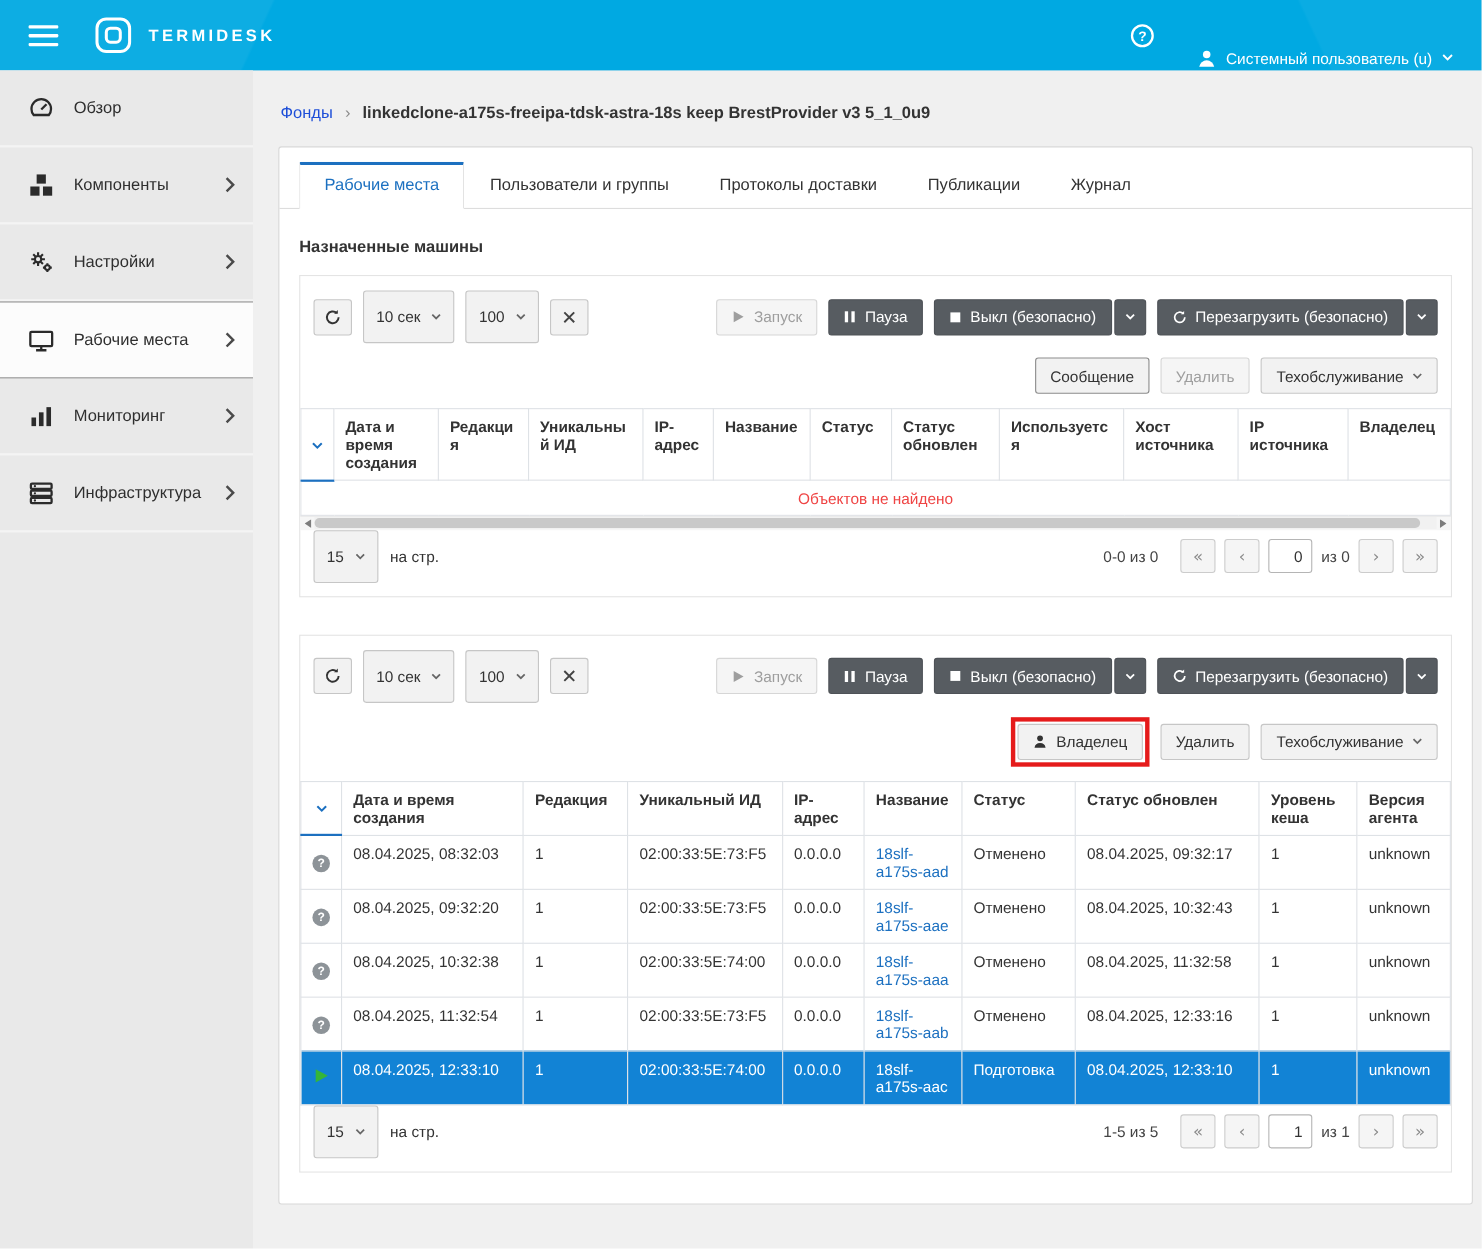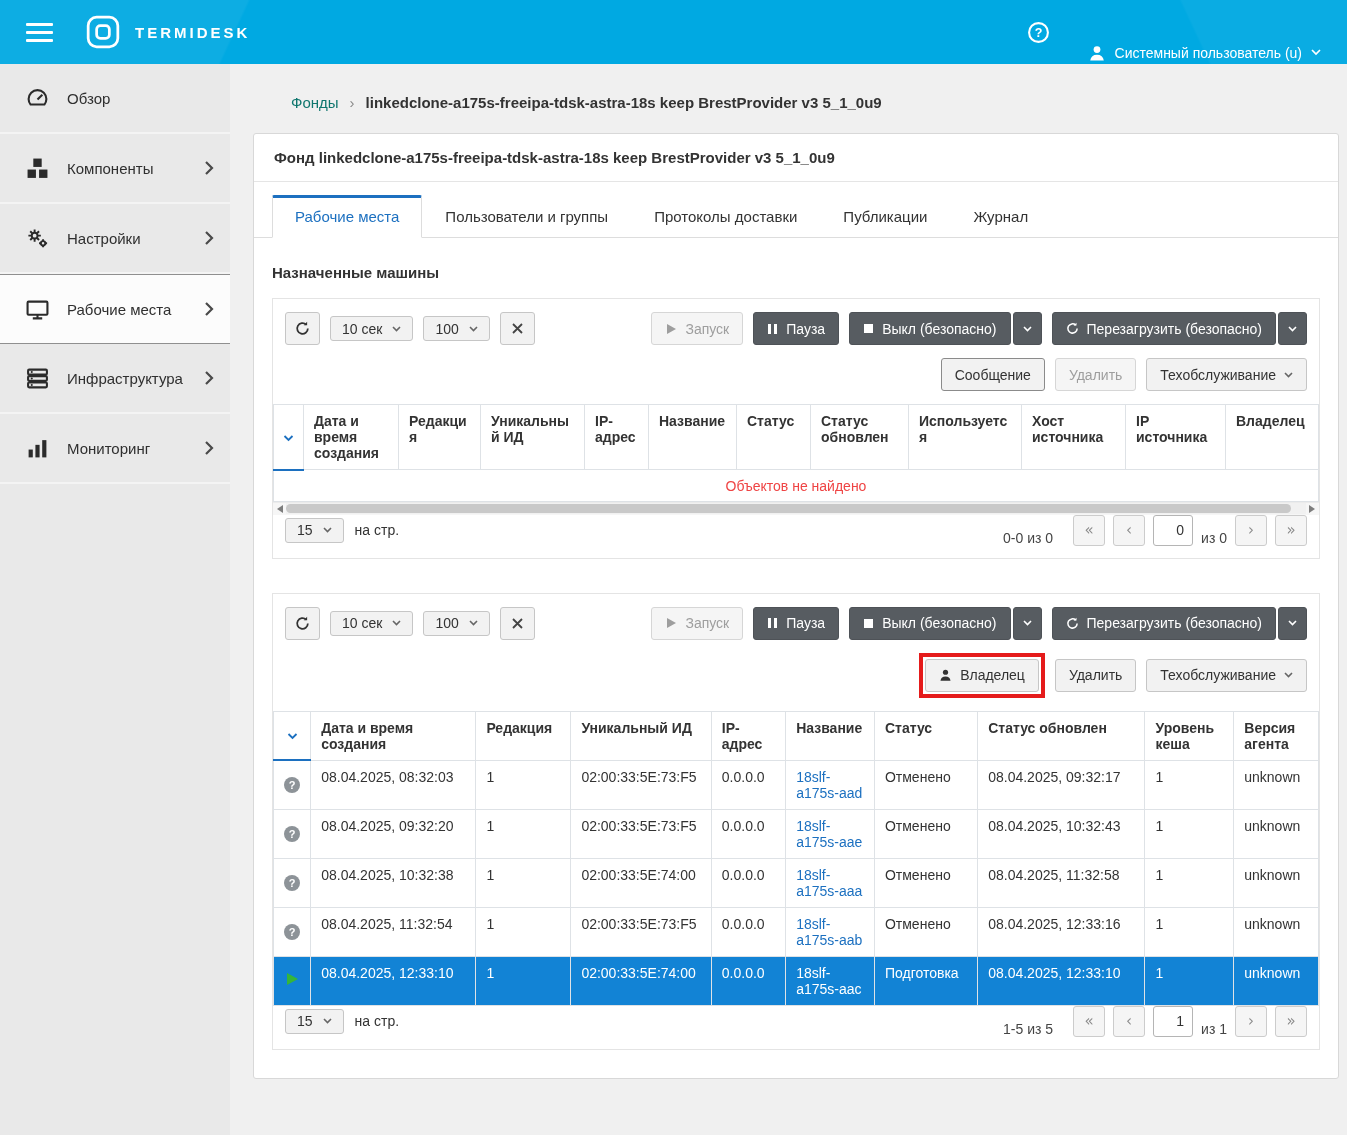--- a/index.html
+++ b/index.html
@@ -25,21 +25,21 @@
   .layout { display: flex; align-items: stretch; min-height: 1071px; }
   .sidebar { width: 230px; background: #e9e9e9; flex-shrink: 0; }
   .side-item { height: 70px; display: flex; align-items: center; padding: 0 16px 0 24px; gap: 17px; border-bottom: 2px solid #f4f4f4; cursor: pointer; }
   .side-item.active { background: #fcfcfc; border-top: 1px solid #8f8f8f; border-bottom: 1px solid #8f8f8f; }
   .side-icon { color: #2b2b2b; display: flex; width: 26px; justify-content: center; }
   .side-label { flex: 1; font-size: 15px; color: #2f2f2f; }
   .side-chev { color: #4a4a4a; display: flex; }
   .main { flex: 1; padding: 26px 10px 22px 23px; }
   
   .breadcrumb { font-size: 15px; margin: 4px 0 22px 2px; display: flex; gap: 11px; align-items: center; }
-  .breadcrumb a { color: #0f766e; text-decoration: none; cursor: pointer; margin-left: 36px; }
+  .breadcrumb a { color: #1d4ed8; text-decoration: none; cursor: pointer; }
   .crumb-sep { color: #8a8a8a; }
   .crumb-current { font-weight: 700; color: #333; }
   
   .card { background: #fff; border: 1px solid #d8d8d8; border-radius: 3px; padding-bottom: 28px; }
   .card-title { font-weight: 700; font-size: 15px; padding: 15px 20px; border-bottom: 1px solid #e5e5e5; }
   .tabs { display: flex; padding: 13px 0 0 18px; border-bottom: 1px solid #ddd; }
   .tab { padding: 12px 22px; font-size: 15px; color: #333; cursor: pointer; border: 1px solid transparent; margin-bottom: -1px; white-space: nowrap; }
   .tab.active { color: #1c70c0; background: #fff; border-color: #ddd; border-bottom-color: #fff; border-top: 3px solid #1c70c0; padding-top: 10px; border-radius: 2px 2px 0 0; }
   .section { padding: 26px 18px 0 18px; }
   .section-title { font-weight: 700; font-size: 15px; margin-bottom: 17px; }
@@ -52,21 +52,21 @@
   .tb-right { margin-left: auto; display: flex; gap: 10px; align-items: center; }
   .btn { display: inline-flex; align-items: center; gap: 8px; padding: 0 13px; height: 33px;
          font-size: 14px; font-family: inherit; border: 1px solid #c6c6c6; background: #f2f2f2;
          color: #333; border-radius: 3px; cursor: pointer; white-space: nowrap; }
   .btn.dark { background: #575c61; border-color: #4e5257; color: #fff; }
   .btn.disabled { color: #9e9e9e; background: #f5f5f5; border-color: #d6d6d6; }
   .btn.msg { border-color: #8b8b8b; }
   .icon-btn { width: 35px; padding: 0; justify-content: center; }
   .btn-group { display: inline-flex; gap: 2px; }
   .caret-only { padding: 0 9px; }
-  .sel-ctl { display: inline-flex; align-items: center; gap: 10px; padding: 0 11px; height: 25px;
+  .sel-ctl { display: inline-flex; align-items: center; gap: 10px; padding: 0 11px; height: 48px;
              background: #f2f2f2; border: 1px solid #c6c6c6; border-radius: 3px; font-size: 14px; cursor: pointer; }
   .red-box { border: 4px solid #e51b1b; padding: 2px; display: inline-flex; background: transparent; }
   
   .tbl { border-collapse: collapse; font-size: 14px; color: #333; table-layout: fixed; }
   .tbl th, .tbl td { border: 1px solid #dee2e6; padding: 8px 10px; text-align: left; vertical-align: top; overflow-wrap: break-word; }
   .tbl th { font-weight: 700; vertical-align: top; }
   .tbl th.col-icon { border-bottom: 2px solid #1c70c0; text-align: center; vertical-align: middle; padding: 8px 4px; }
   .tbl td.col-icon { text-align: center; vertical-align: middle; padding: 8px 4px; }
   .tbl-assigned { width: 1045px; }
   .tbl-wrap-assigned { overflow: hidden; width: 100%; }
@@ -78,21 +78,21 @@
   tr.sel td { background: #1283d5; color: #fff; }
   tr.sel .lnk { color: #fff; }
   
   .hscroll { height: 13px; display: flex; align-items: center; background: #f6f6f6; border-top: 1px solid #ebebeb; padding: 0 1px; }
   .hs-arrow { width: 12px; display: flex; align-items: center; justify-content: center; color: #7d7d7d; cursor: pointer; }
   .hs-track { flex: 1; height: 11px; background: #f1f1f1; position: relative; }
   .hs-thumb { position: absolute; left: 0; top: 1px; height: 9px; width: 98.5%; background: #c9c9c9; border-radius: 5px; cursor: grab; }
   
   .pager { display: flex; align-items: center; padding: 0 12px 12px 12px; font-size: 14px; }
   .pager-left { display: flex; align-items: center; gap: 11px; }
-  .pager-right { margin-left: auto; display: flex; align-items: flex-end; gap: 8px; }
+  .pager-right { margin-left: auto; display: flex; align-items: center; gap: 8px; }
   .pager-range { color: #444; margin-right: 12px; }
   .pager-btn { width: 32px; height: 31px; border: 1px solid #ccc; background: #f5f5f5; color: #8b8b8b;
                font-size: 15px; border-radius: 3px; cursor: pointer; font-family: "DejaVu Sans", sans-serif; }
   .pager-input { width: 40px; height: 31px; border: 1px solid #b5b5b5; border-radius: 3px; text-align: right;
                  padding: 0 8px; font-size: 14px; color: #333; font-family: inherit; }
   .pager-of { color: #444; }
   .ic { display: inline-flex; }
 </style>
 </head>
 <body>
@@ -190,63 +190,62 @@
         <span class="side-label">Рабочие места</span>
         <span class="side-chev">
           <svg width="10" height="16" viewBox="0 0 10 16">
             <polyline points="2,2 8,8 2,14" fill="none" stroke="currentColor" stroke-width="2.2"></polyline>
           </svg>
         </span>
       </div>
       <div class="side-item">
         <span class="side-icon">
           <svg width="23" height="23" viewBox="0 0 22 22">
+            <rect x="2.5" y="12" width="4" height="7.5" fill="currentColor"></rect>
+            <rect x="9" y="7.5" width="4" height="12" fill="currentColor"></rect>
+            <rect x="15.5" y="3" width="4" height="16.5" fill="currentColor"></rect>
+          </svg>
+        </span>
+        <span class="side-label">Мониторинг</span>
+        <span class="side-chev">
+          <svg width="10" height="16" viewBox="0 0 10 16">
+            <polyline points="2,2 8,8 2,14" fill="none" stroke="currentColor" stroke-width="2.2"></polyline>
+          </svg>
+        </span>
+      </div>
+      <div class="side-item">
+        <span class="side-icon">
+          <svg width="23" height="23" viewBox="0 0 22 22">
             <g fill="none" stroke="currentColor" stroke-width="2">
               <rect x="2" y="2.5" width="18" height="4.6" rx="1"></rect>
               <rect x="2" y="8.7" width="18" height="4.6" rx="1"></rect>
               <rect x="2" y="14.9" width="18" height="4.6" rx="1"></rect>
             </g>
             <circle cx="5.5" cy="4.8" r="1" fill="currentColor"></circle>
             <circle cx="5.5" cy="11" r="1" fill="currentColor"></circle>
             <circle cx="5.5" cy="17.2" r="1" fill="currentColor"></circle>
           </svg>
         </span>
         <span class="side-label">Инфраструктура</span>
         <span class="side-chev">
           <svg width="10" height="16" viewBox="0 0 10 16">
             <polyline points="2,2 8,8 2,14" fill="none" stroke="currentColor" stroke-width="2.2"></polyline>
           </svg>
         </span>
       </div>
-      <div class="side-item">
-        <span class="side-icon">
-          <svg width="23" height="23" viewBox="0 0 22 22">
-            <rect x="2.5" y="12" width="4" height="7.5" fill="currentColor"></rect>
-            <rect x="9" y="7.5" width="4" height="12" fill="currentColor"></rect>
-            <rect x="15.5" y="3" width="4" height="16.5" fill="currentColor"></rect>
-          </svg>
-        </span>
-        <span class="side-label">Мониторинг</span>
-        <span class="side-chev">
-          <svg width="10" height="16" viewBox="0 0 10 16">
-            <polyline points="2,2 8,8 2,14" fill="none" stroke="currentColor" stroke-width="2.2"></polyline>
-          </svg>
-        </span>
-      </div>
     </nav>
 
   <main class="main">
     <div class="breadcrumb">
       <a>Фонды</a>
       <span class="crumb-sep">›</span>
       <span class="crumb-current">linkedclone-a175s-freeipa-tdsk-astra-18s keep BrestProvider v3 5_1_0u9</span>
     </div>
 
     <div class="card">
-      <div class="card-title">Фонд linkedclone-a175s-freeipa-tdsk-astra-18s keep BrestProvider v3 5_1_0u9</div>
 
       <div class="tabs">
           <div class="tab active">Рабочие места</div>
           <div class="tab">Пользователи и группы</div>
           <div class="tab">Протоколы доставки</div>
           <div class="tab">Публикации</div>
           <div class="tab">Журнал</div>
         </div>
 
       <section class="section">

